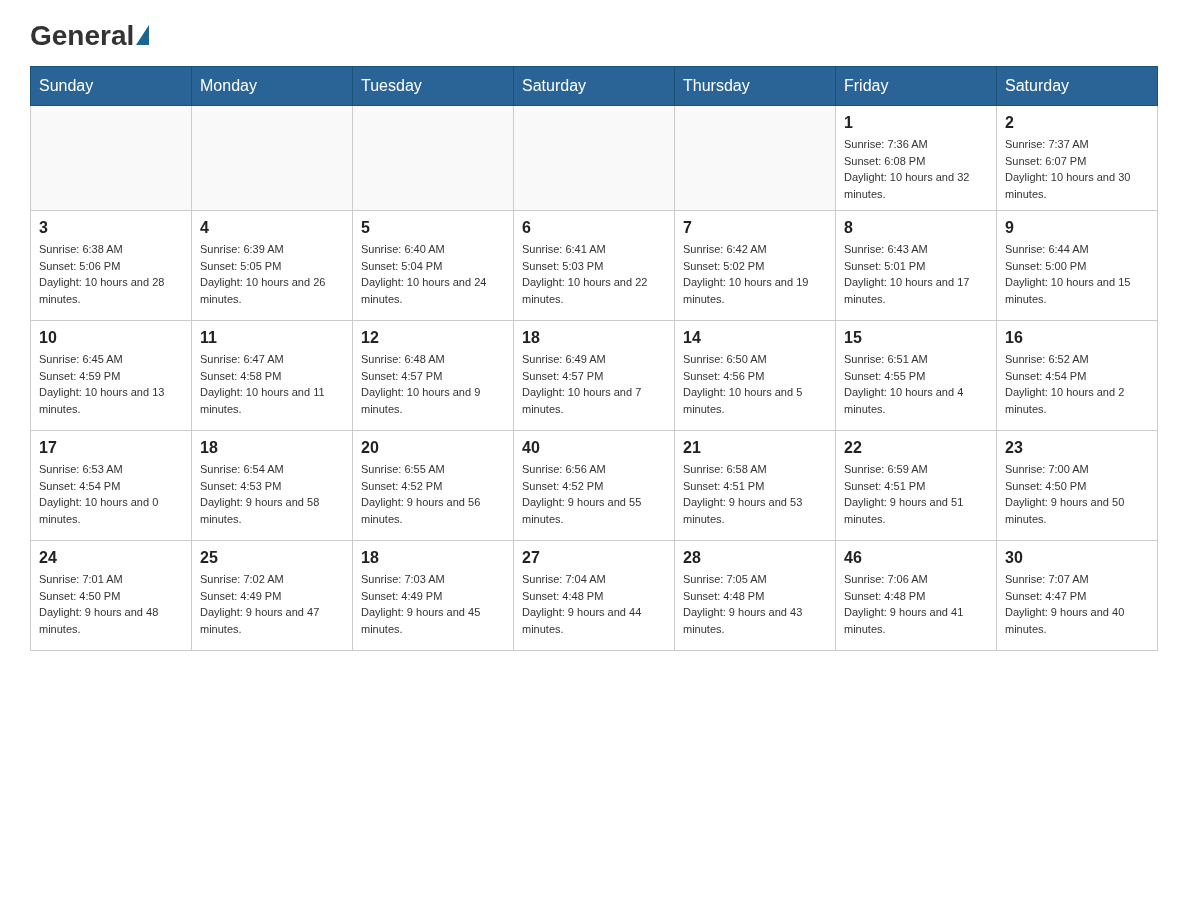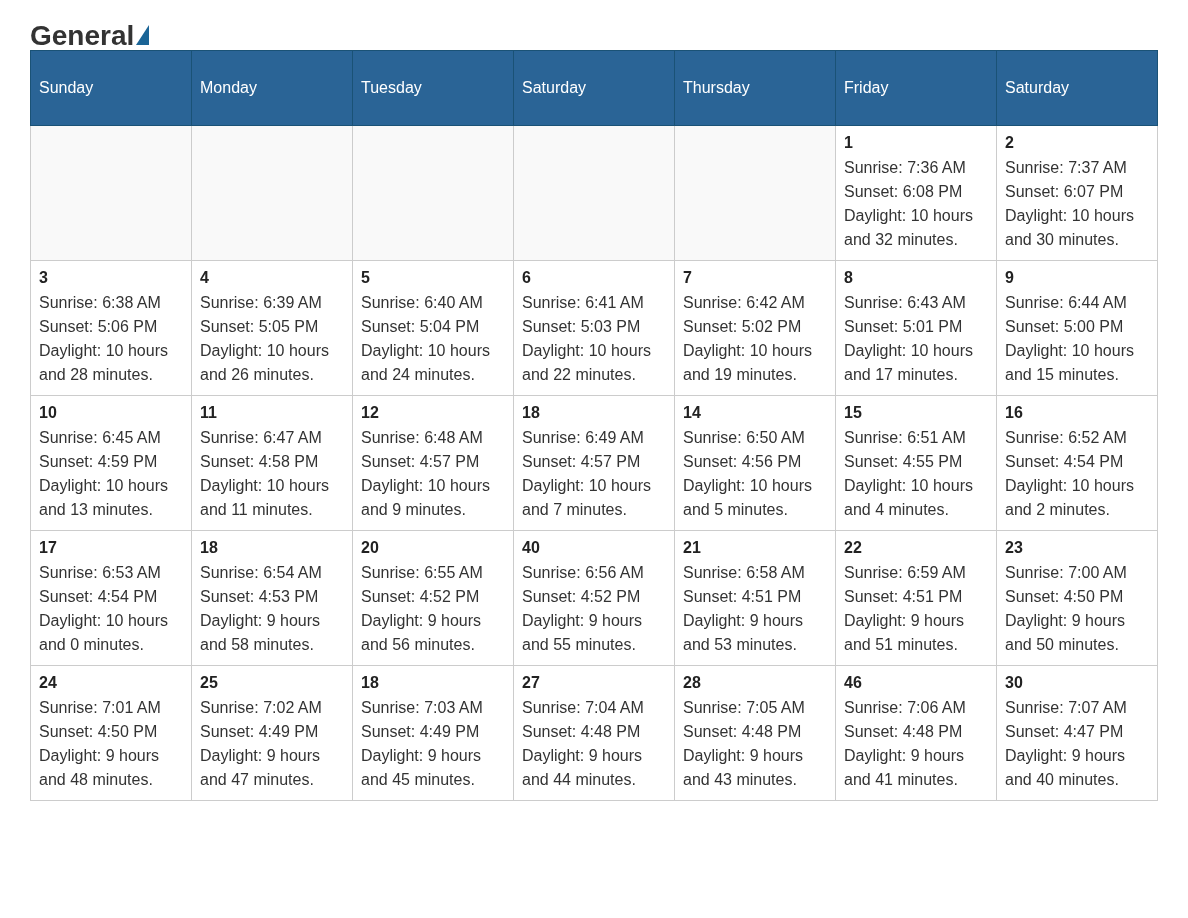--- a/index.html
+++ b/index.html
@@ -7,21 +7,21 @@
       font-family: Arial, sans-serif;
       background: #fff;
       width: 1188px;
       min-height: 918px;
       padding: 20px 30px;
     }
     .header {
       display: flex;
       justify-content: space-between;
       align-items: flex-start;
-      margin-bottom: 4px;
+      margin-bottom: 20px;
     }
     .logo {
       display: flex;
       flex-direction: column;
       align-items: flex-start;
     }
     .title-section {
       text-align: right;
     }
     .month-title {
@@ -35,21 +35,21 @@
       margin-top: 4px;
     }
     .calendar {
       width: 100%;
       border-collapse: collapse;
       border: 1px solid #aaa;
     }
     .calendar th {
       background-color: #2a6496;
       color: #fff;
-      padding: 28px 8px;
+      padding: 10px 8px;
       font-size: 16px;
       font-weight: normal;
       text-align: left;
       border: 1px solid #1a5276;
     }
     .calendar td {
       vertical-align: top;
       padding: 8px;
       border: 1px solid #ccc;
       width: 14.28%;
@@ -58,21 +58,21 @@
       height: 110px;
     }
     .day-number {
       font-size: 16px;
       font-weight: bold;
       color: #222;
       display: block;
       margin-bottom: 4px;
     }
     .day-info {
-      font-size: 16px;
+      font-size: 11px;
       color: #333;
       line-height: 1.5;
     }
     .empty-cell {
       background: #f9f9f9;
     }
     tr:first-child td {
       height: 90px;
     }
   </style>

